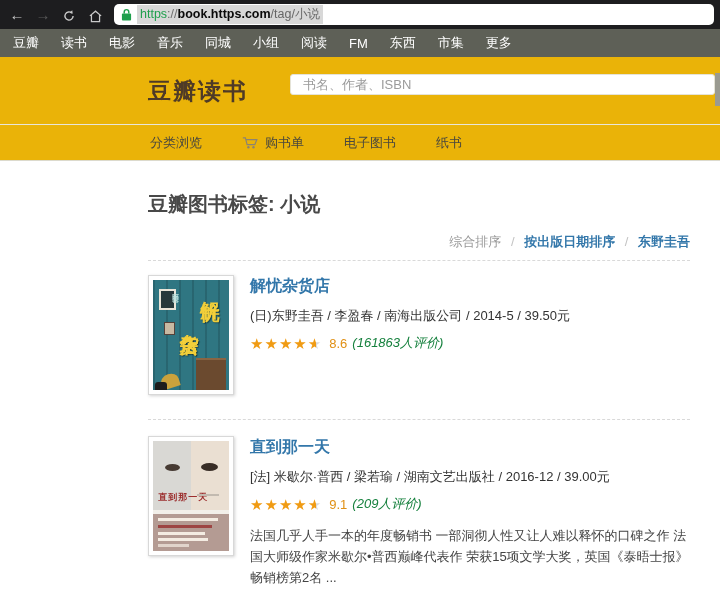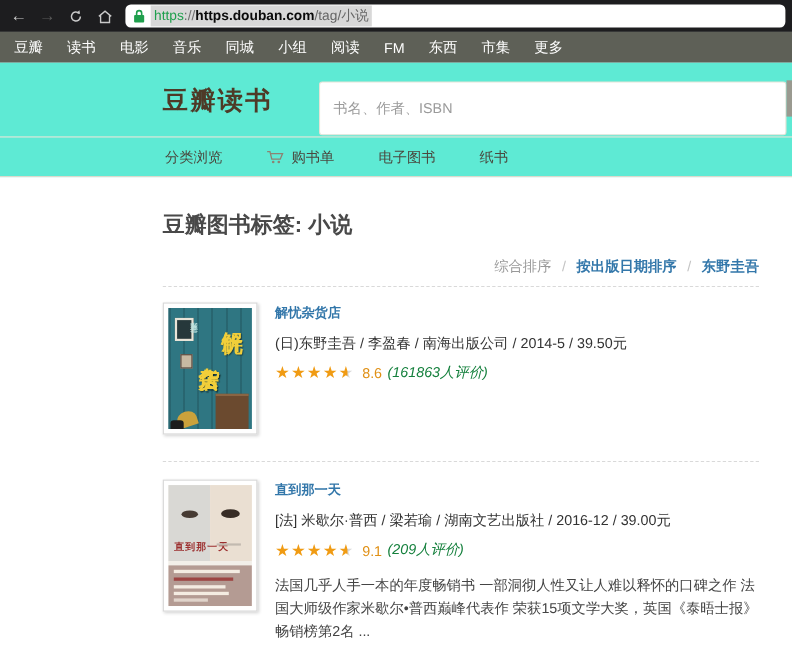--- a/index.html
+++ b/index.html
@@ -21,25 +21,25 @@
   .url-scheme { color:#1f9f4d; }
   .url-sep { color:#6e6e6e; }
   .url-host { color:#0a0a0a; font-weight:bold; }
   .url-path { color:#666; }
 
   
   .sitenav { height:28px; background:#5e6057; display:flex; align-items:center; padding:0 2px; }
   .sitenav a { color:#fff; font-size:13px; text-decoration:none; padding:0 11px; }
 
   
-  .header { background:#5eead4; }
+  .header { background:#eab308; }
   .header-top { height:67px; position:relative; }
   .logo { position:absolute; left:148px; top:19px; font-size:23px; font-weight:bold;
           color:#4e3a27; letter-spacing:2px; cursor:pointer; }
-  .search { position:absolute; left:290px; right:5px; top:17px; height:49px; background:#fff;
+  .search { position:absolute; left:290px; right:5px; top:17px; height:21px; background:#fff;
             border:1px solid #e5e3d7; border-radius:3px; }
   .search input { width:100%; height:100%; border:none; outline:none; background:transparent;
                   font-size:13px; color:#333; padding:0 12px;
                   font-family:"Liberation Sans","DejaVu Sans",sans-serif; }
   .search input::placeholder { color:#9b9b9b; }
   .search-go { position:absolute; right:0; top:16px; width:5px; height:33px; background:#9a9a90; }
   .subnav { height:37px; border-top:1px solid #e8e6da; border-bottom:1px solid #dcdacd;
             display:flex; align-items:center; padding-left:150px; font-size:13px; }
   .subnav .sn-item { color:#4a483e; text-decoration:none; margin-right:40px; display:flex; align-items:center; gap:6px; }
   .cart-icon { display:flex; }
@@ -94,21 +94,21 @@
   .c2 .c2-sub { position:absolute; left:58%; top:48%; width:22px; height:2px; background:#c2bab0; }
   .c2 .bottom { position:absolute; left:0; right:0; bottom:0; height:34%; background:#b49b93; }
   .c2 .bl { position:absolute; left:7%; height:3px; background:rgba(255,250,240,.85); }
   .c2 .bl1 { top:12%; width:78%; }
   .c2 .bl2 { top:30%; width:70%; background:rgba(150,40,40,.75); }
   .c2 .bl3 { top:48%; width:62%; }
   .c2 .bl4 { top:64%; width:66%; }
   .c2 .bl5 { top:82%; width:40%; background:rgba(255,250,240,.6); }
 
   .book-info { flex:1; margin-left:16px; font-size:13px; }
-  .book-title { display:inline-block; font-size:12px; font-weight:bold; color:#3377aa;
+  .book-title { display:inline-block; font-size:16px; font-weight:bold; color:#3377aa;
                 text-decoration:none; margin-top:1px; }
   .pub-info { margin-top:10px; color:#333; }
   .rating-row { margin-top:9px; display:flex; align-items:center; }
   .stars { font-size:15px; letter-spacing:1px; line-height:1; }
   .star { color:#d8d8d8; }
   .star.full { color:#f09b13; }
   .star.half { background:linear-gradient(90deg,#f09b13 55%,#d8d8d8 55%);
                -webkit-background-clip:text; background-clip:text; color:transparent; }
   .rating-num { color:#e09015; margin:0 5px 0 7px; }
   .rating-count { color:#15803d;font-style:italic; }
@@ -131,21 +131,21 @@
       <path d="M3 11 L12 3.5 L21 11 M5.5 9.5 V20 H18.5 V9.5" fill="none" stroke="#c9c9c9" stroke-width="2"></path>
     </svg>
   </div>
   <div class="urlbar">
     <span class="lock-icon">
       <svg width="11" height="13" viewBox="0 0 12 14">
         <rect x="1" y="6" width="10" height="7.5" rx="1" fill="#1f9f4d"></rect>
         <path d="M3.5 6 V4.2 a2.5 2.5 0 0 1 5 0 V6" fill="none" stroke="#1f9f4d" stroke-width="1.6"></path>
       </svg>
     </span>
-    <span class="url-text"><span class="url-scheme">https</span><span class="url-sep">://</span><span class="url-host">https.douban.com</span><span class="url-path">/tag/小说</span></span>
+    <span class="url-text"><span class="url-scheme">https</span><span class="url-sep">://</span><span class="url-host">book.https.com</span><span class="url-path">/tag/小说</span></span>
   </div>
 </div>
 
 <div class="sitenav">
   <a href="#">豆瓣</a>
   <a href="#">读书</a>
   <a href="#">电影</a>
   <a href="#">音乐</a>
   <a href="#">同城</a>
   <a href="#">小组</a>

